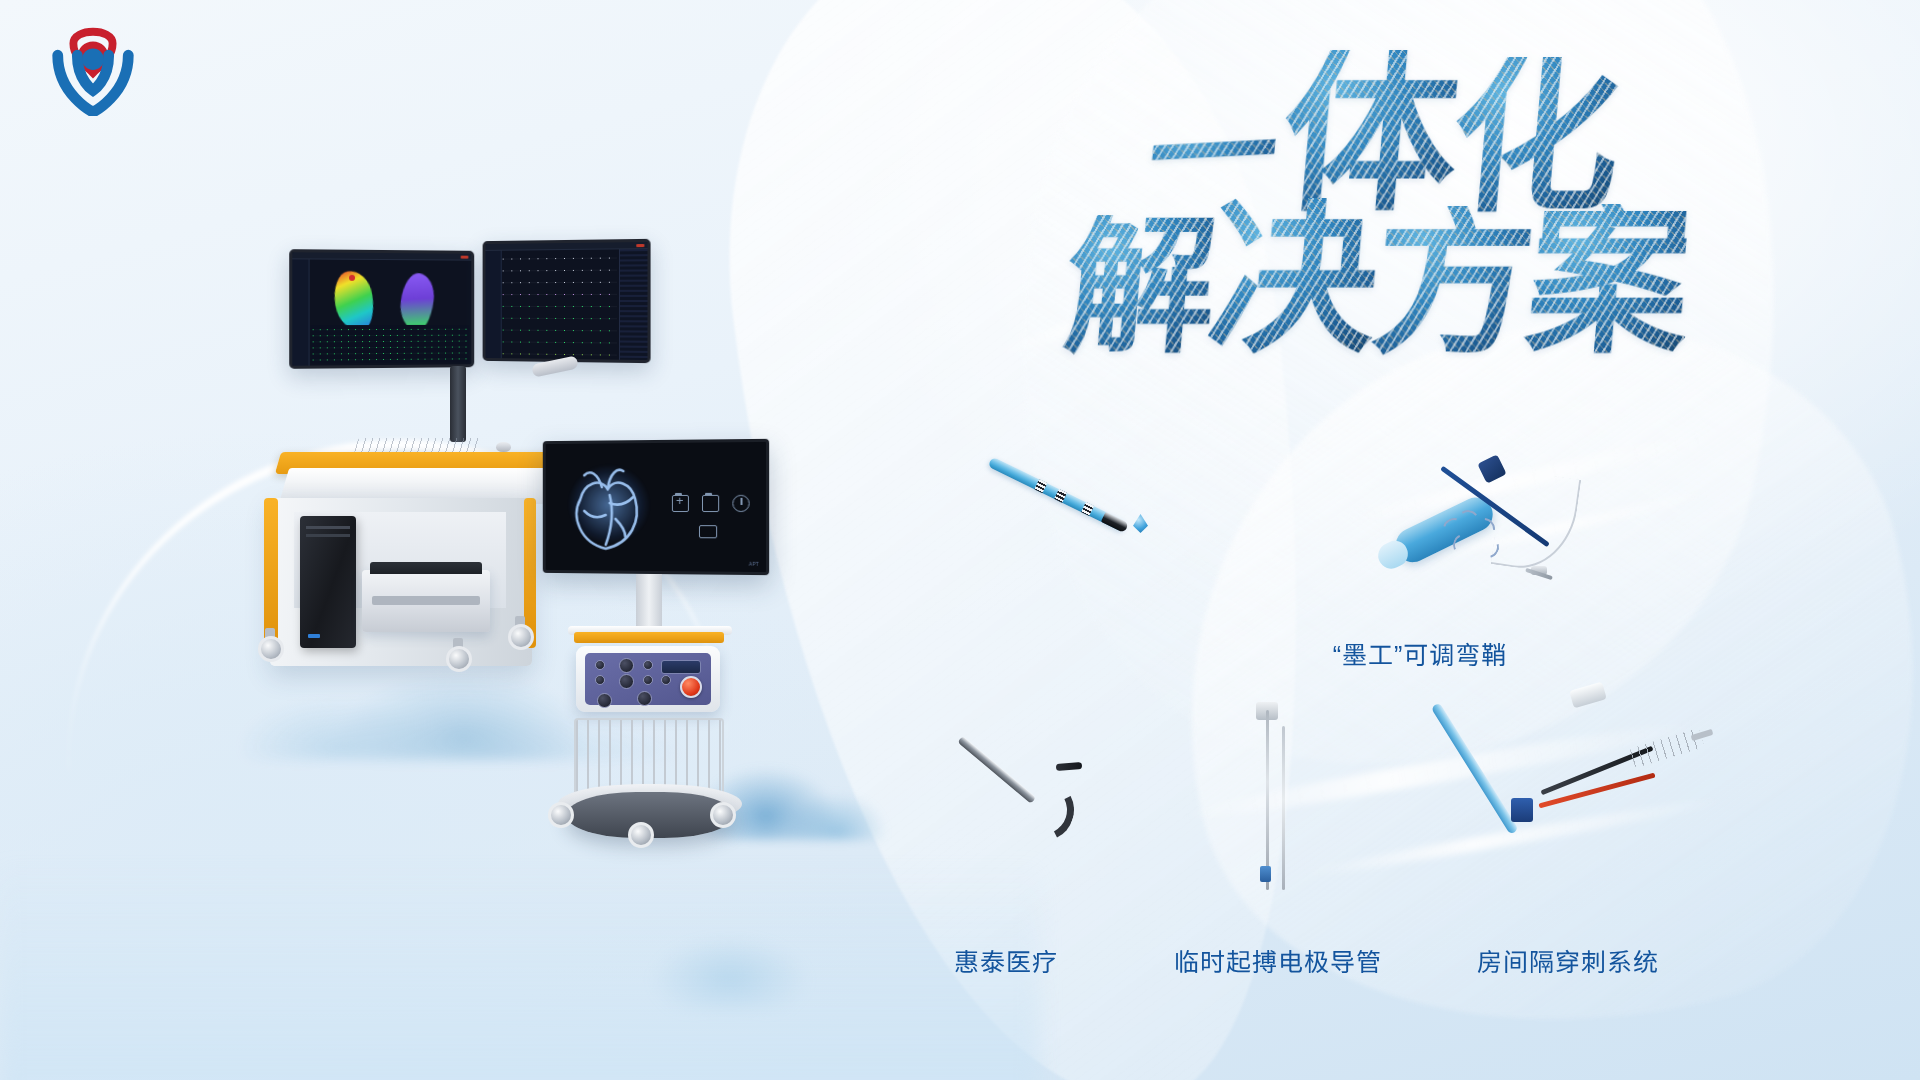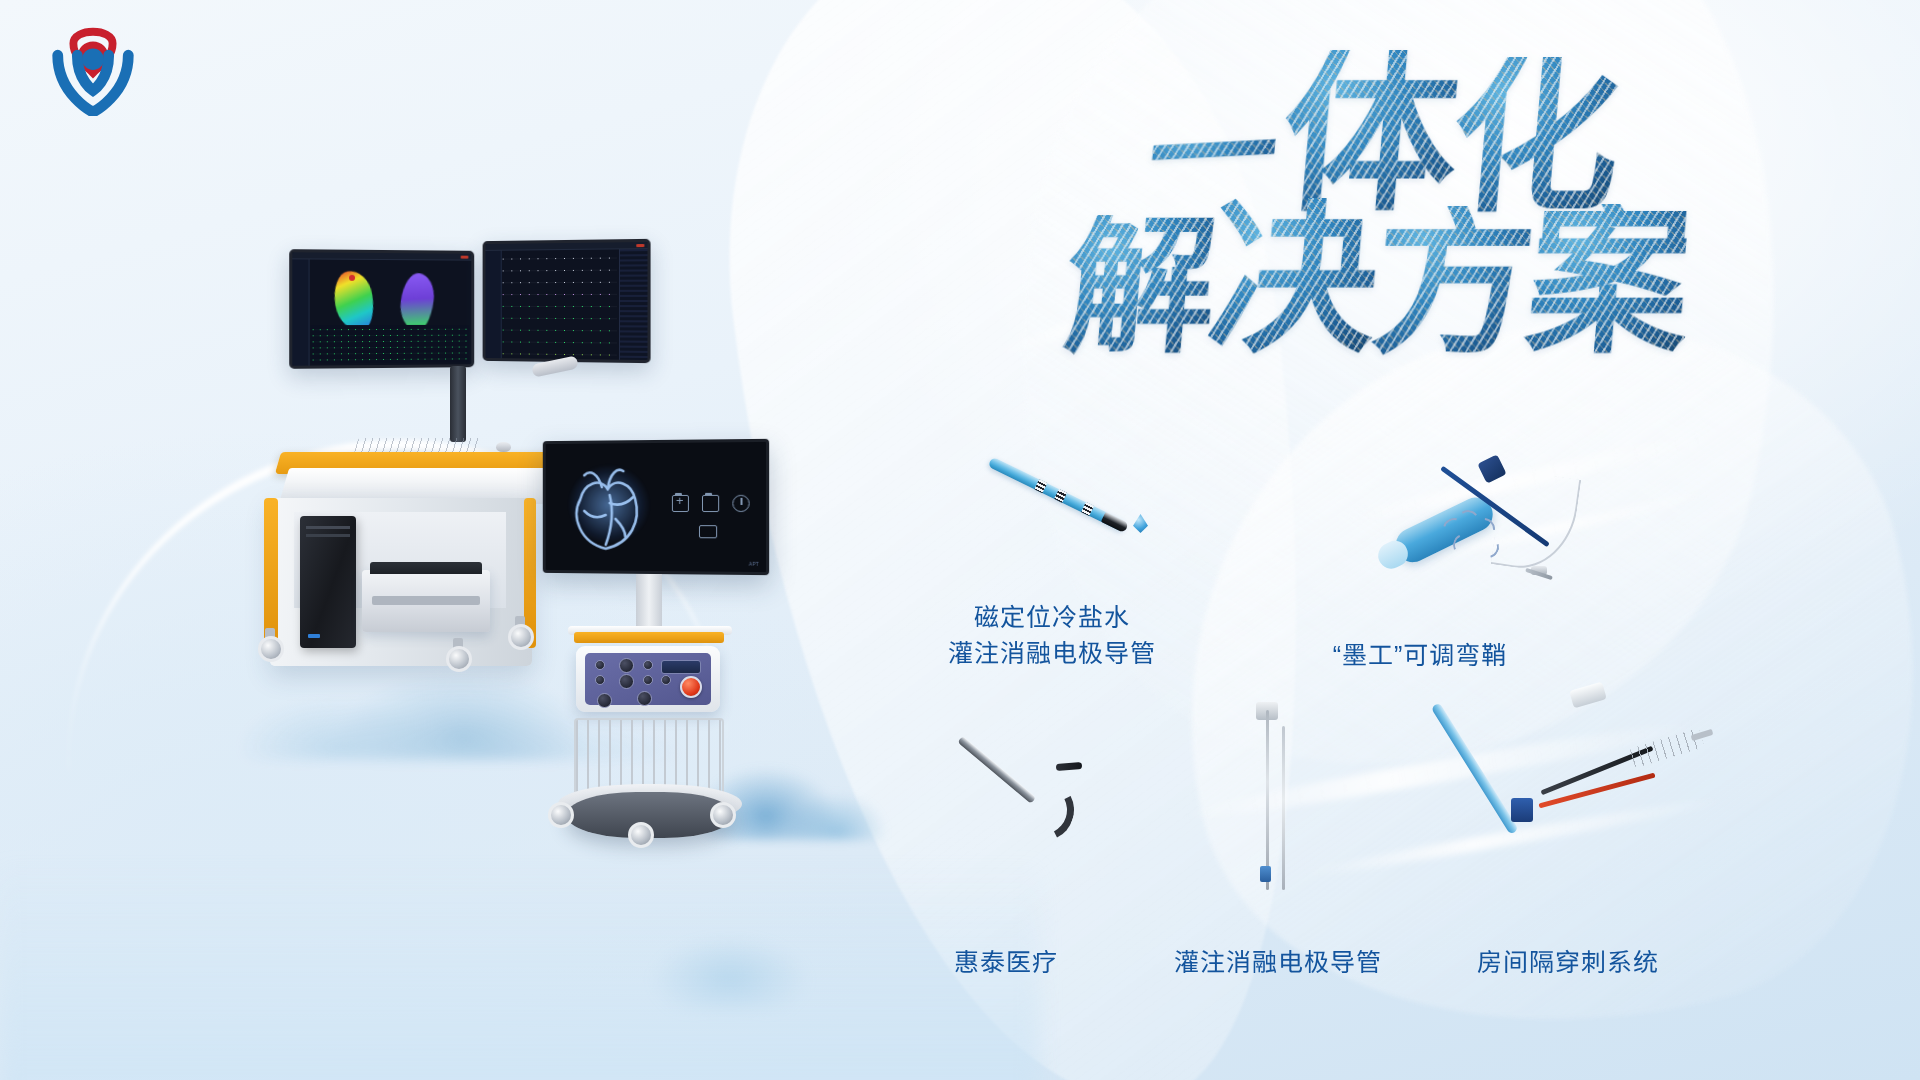--- a/index.html
+++ b/index.html
@@ -608,34 +608,30 @@
     <div class="pc-blk"></div>
     <div class="pc-red"></div>
     <div class="pc-conn"></div>
     <div class="pc-syr"></div>
     <div class="pc-plunger"></div>
   </div>
 
   <div id="lbl-htviewer" class="label">
   </div>
 
-  <div class="lbl-pos label big" style="left:1052px; top:600px;">
-    <div>磁定位冷盐水</div>
-    <div>灌注消融电极导管</div>
-  </div>
 
   <div class="lbl-pos label big" style="left:1420px; top:638px;">
     <div>“墨工”可调弯鞘</div>
   </div>
 
   <div class="lbl-pos label big" style="left:1006px; top:945px;">
     <div>惠泰医疗</div>
   </div>
 
   <div class="lbl-pos label big" style="left:1278px; top:945px;">
-    <div>灌注消融电极导管</div>
+    <div>临时起搏电极导管</div>
   </div>
 
   <div class="lbl-pos label big" style="left:1568px; top:945px;">
     <div>房间隔穿刺系统</div>
   </div>
 
 </div>
 
 </body></html>

